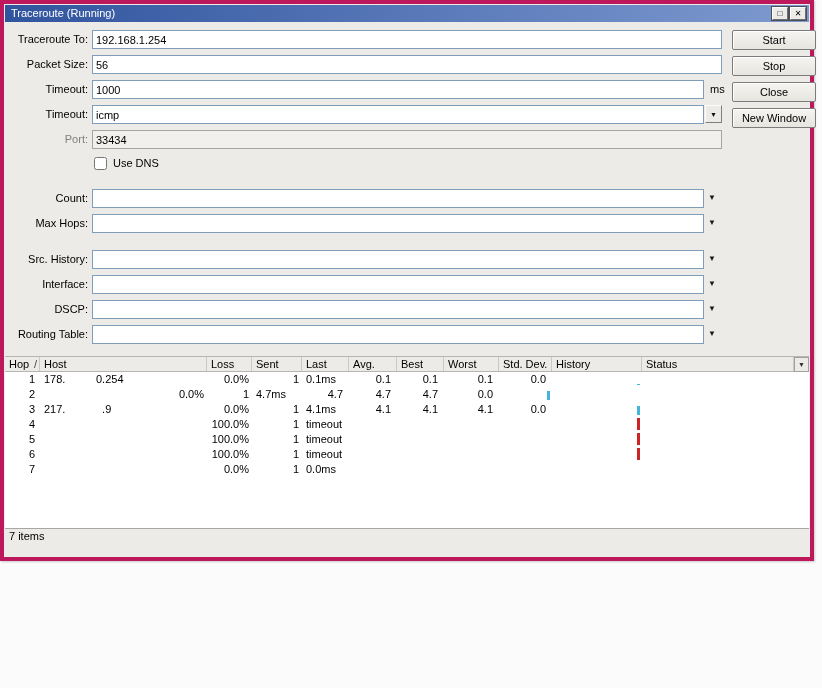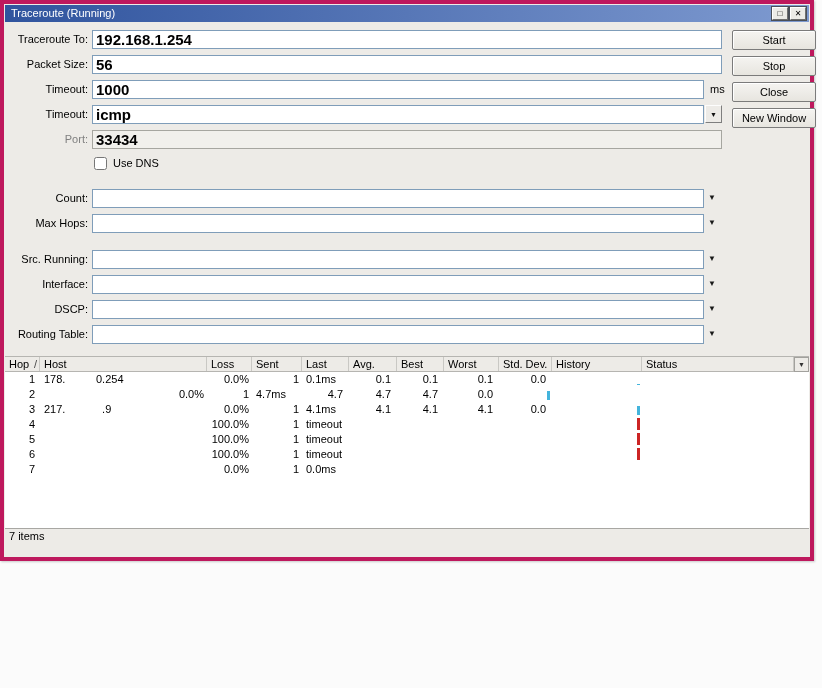--- a/index.html
+++ b/index.html
@@ -64,21 +64,21 @@
 
   .statusbar { position:absolute; left:1px; right:1px; bottom:1px; height:13px;
                background:#EDEBE7; border-top:1px solid #A8A7A3;
                line-height:12px; padding-left:4px; }
 
   
   .frow { position:absolute; left:0; right:0; height:18px; }
   .flabel { position:absolute; left:0; top:0; width:84px; text-align:right; line-height:18px; }
   .flabel.dis { color:#808080; }
   .finput { position:absolute; left:88px; top:0; height:19px; border:1px solid #7F9DB9;
-            background:#fff; padding:0 3px; font-family:"Liberation Sans",sans-serif; font-size:15px;font-weight:bold; }
+            background:#fff; padding:0 3px; font-family:"Liberation Sans",sans-serif; font-size:11px; }
   .finput.dis-input { background:#F1F0EC; border-color:#A6A6A0; }
   .w-wide { width:630px; }
   .w-mid  { width:612px; }
   .suffix { position:absolute; left:706px; top:0; line-height:18px; }
   .combo-btn { position:absolute; left:701px; top:0; width:17px; height:18px; background:#EDEBE7;
                border:1px solid; border-color:#FDFDFD #7E7E7E #7E7E7E #FDFDFD; padding:0;
                font-size:7px; color:#111; display:flex; align-items:center; justify-content:center; }
   .opt-arrow { position:absolute; left:704px; top:5px; font-size:8px; color:#1A1A1A; line-height:8px; cursor:default; }
   .cbx { position:absolute; left:90px; top:2px; width:13px; height:13px; margin:0; }
   .cbx-label { position:absolute; left:109px; top:0; line-height:17px; }
@@ -233,21 +233,21 @@
     <label class="flabel">Count:</label>
     <input class="finput w-mid" value="" style="">
     <span class="opt-arrow">▼</span>
   </div>
   <div class="frow" style="top:210px">
     <label class="flabel">Max Hops:</label>
     <input class="finput w-mid" value="" style="">
     <span class="opt-arrow">▼</span>
   </div>
   <div class="frow" style="top:246px">
-    <label class="flabel">Src. Running:</label>
+    <label class="flabel">Src. History:</label>
     <input class="finput w-mid" value="" style="">
     <span class="opt-arrow">▼</span>
   </div>
   <div class="frow" style="top:271px">
     <label class="flabel">Interface:</label>
     <input class="finput w-mid" value="" style="">
     <span class="opt-arrow">▼</span>
   </div>
   <div class="frow" style="top:296px">
     <label class="flabel">DSCP:</label>

